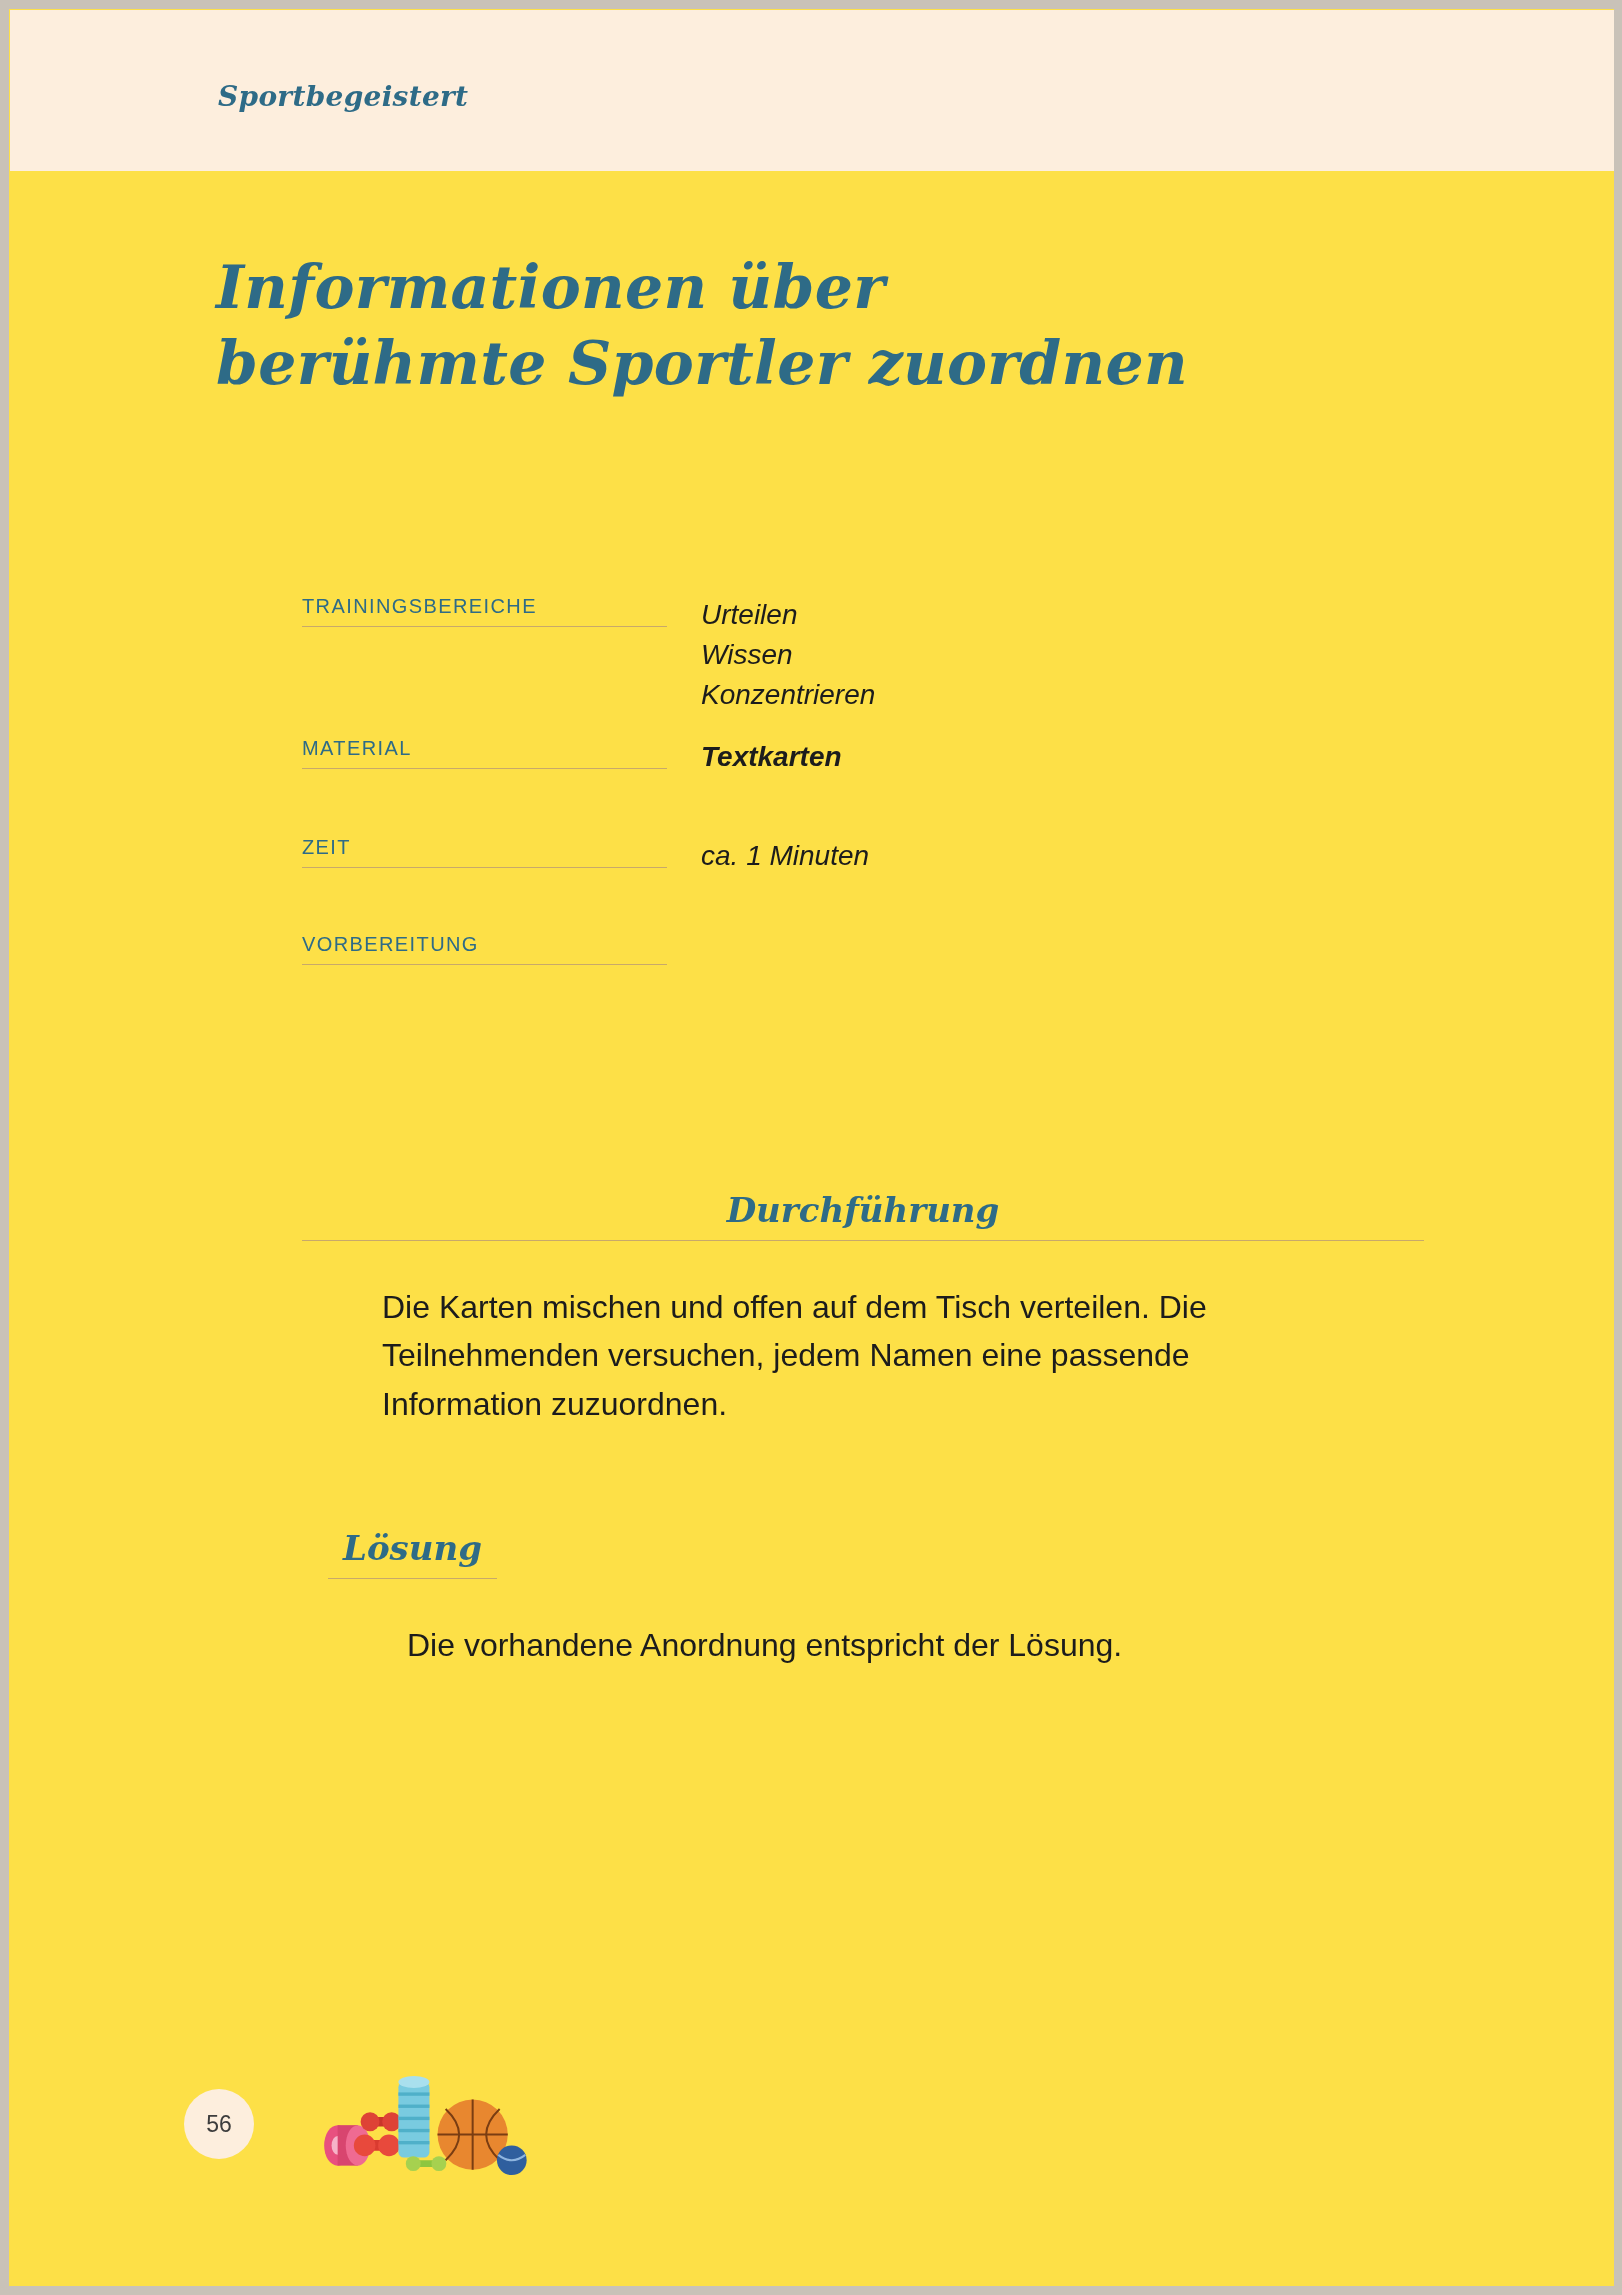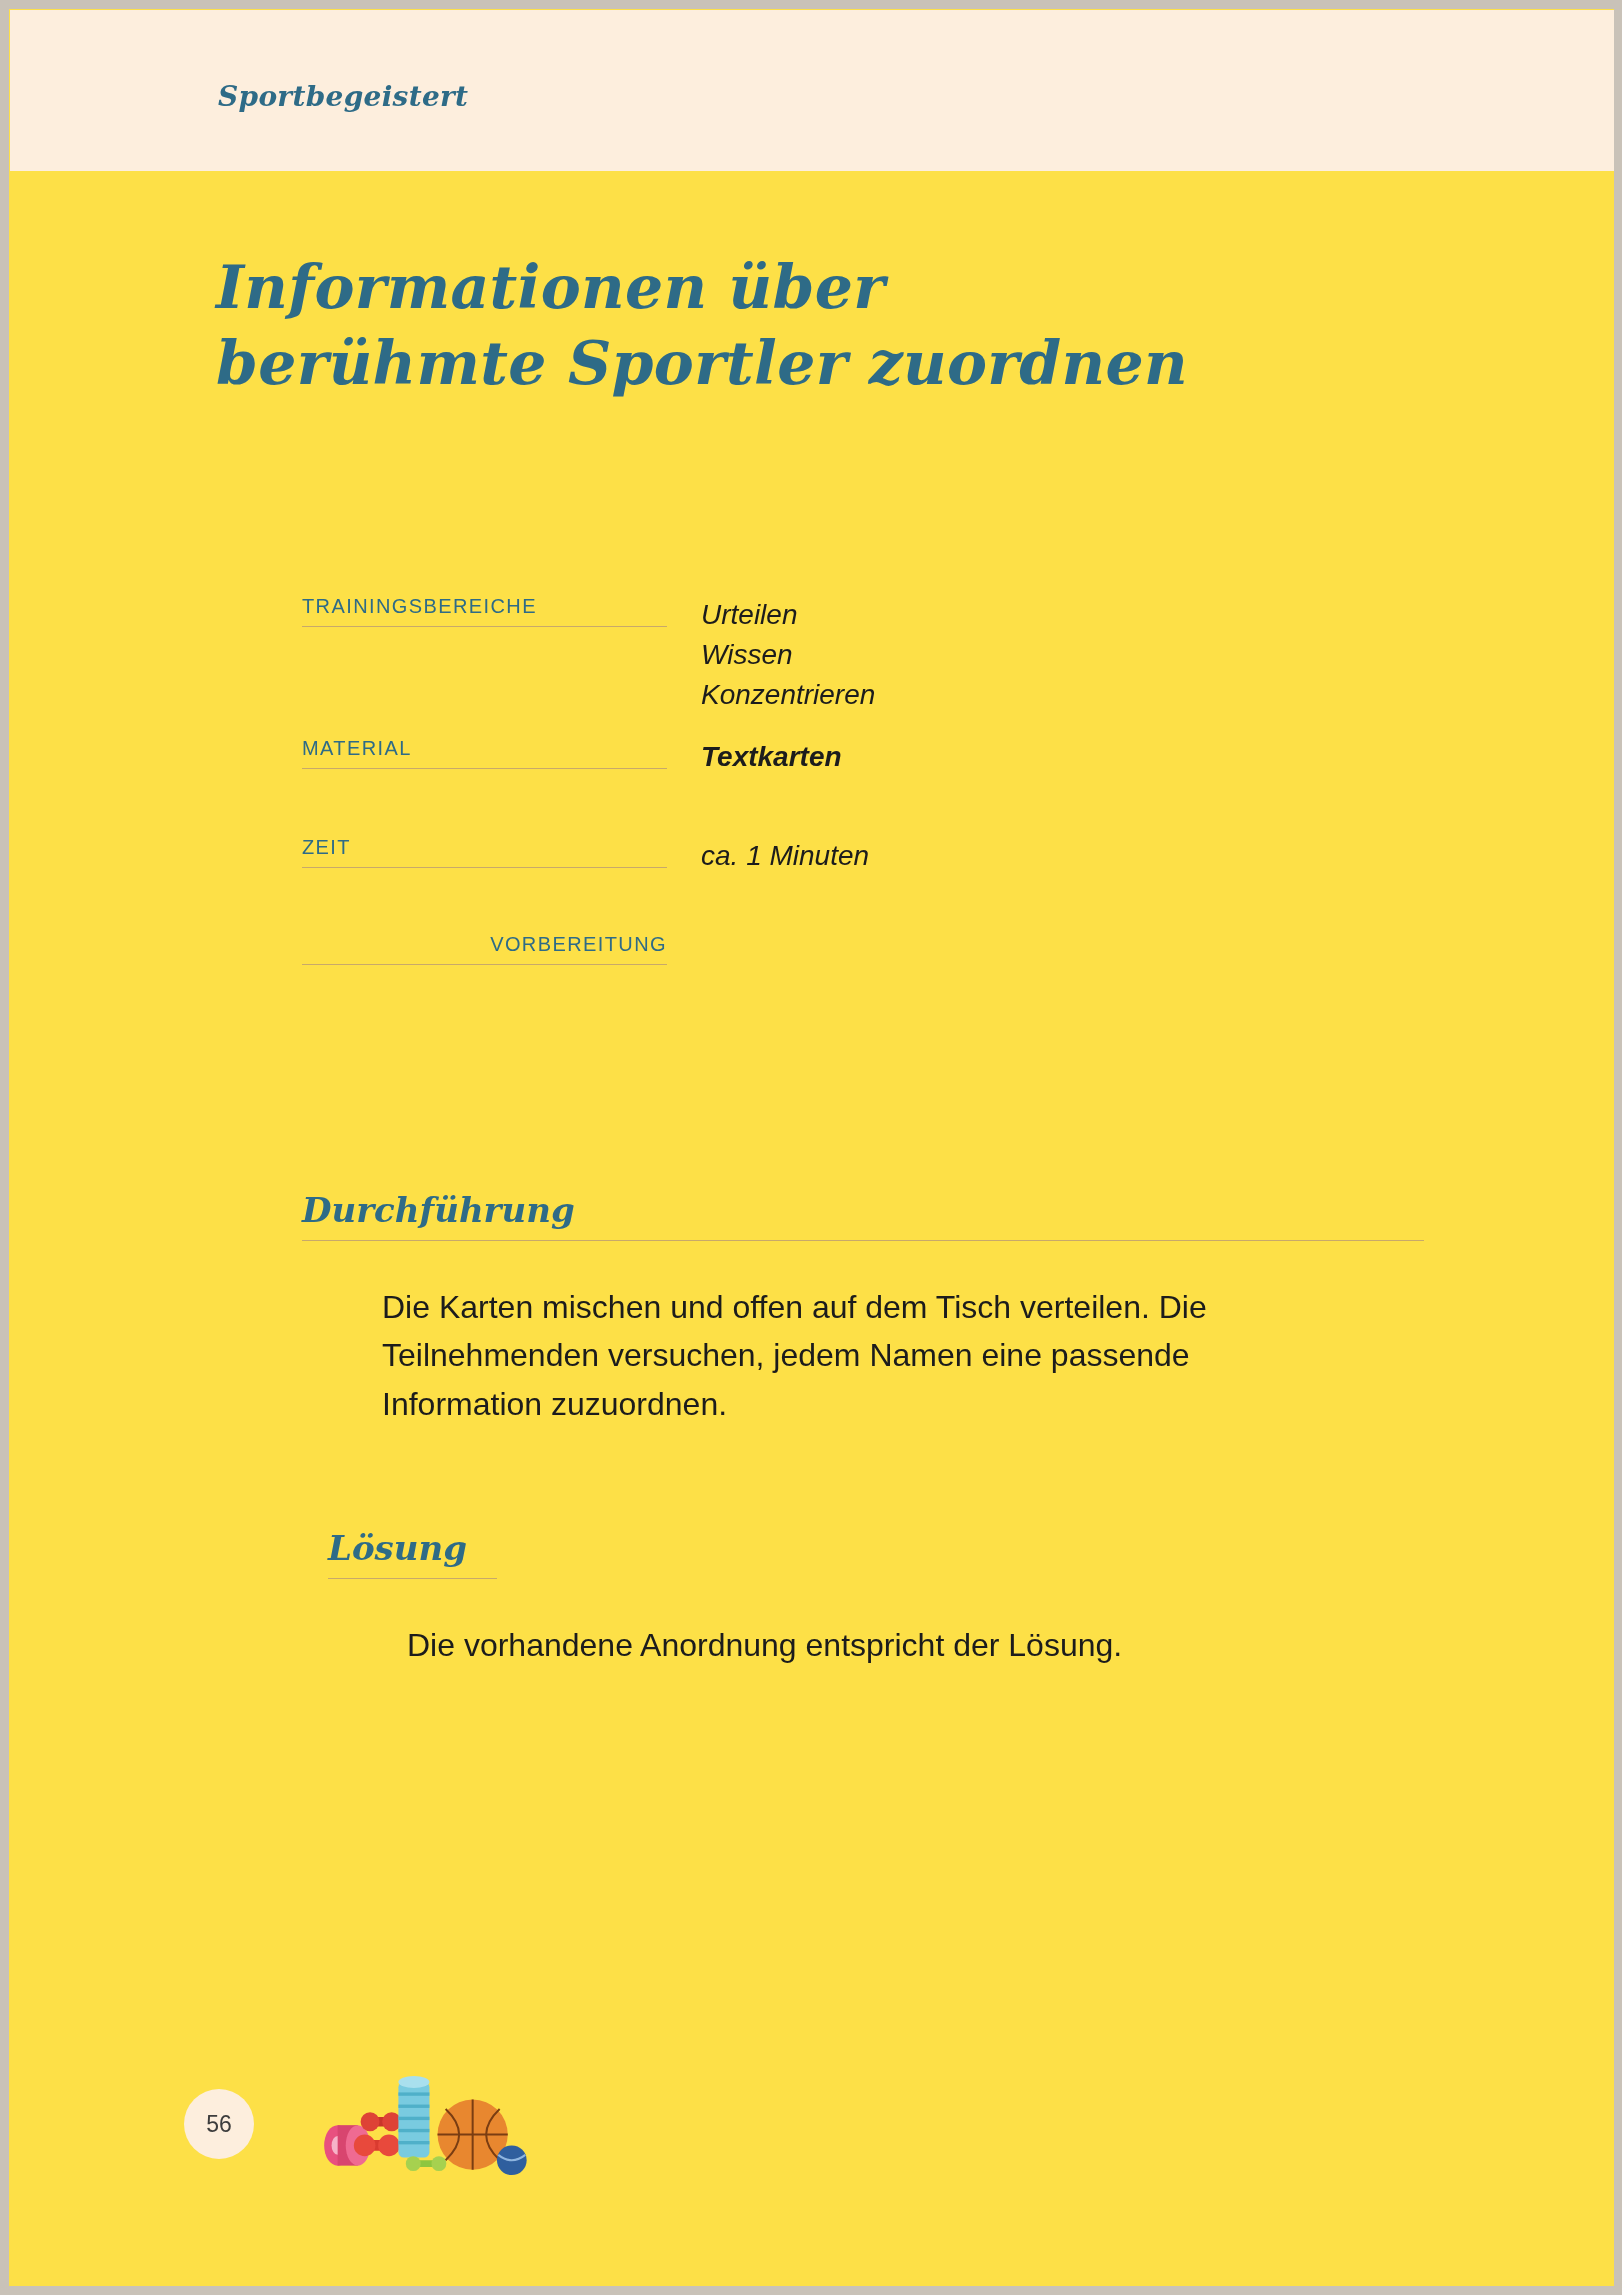--- a/index.html
+++ b/index.html
@@ -105,20 +105,21 @@
   }
   .section-heading {
     font-family: "DejaVu Serif", serif;
     font-style: italic;
     font-weight: bold;
     font-size: 34px;
     color: #2e6b87;
     padding-bottom: 9.5px;
     border-bottom: 1.4px solid #c8a96a;
     display: block;
+    text-align: center;
   }
   .section-heading.narrow {
     width: 169px;
     margin-left: 26px;
   }
   .section-body {
     margin-top: 42px;
     margin-left: 80px;
     font-family: "Liberation Sans", sans-serif;
     font-size: 32px;
@@ -177,21 +178,21 @@
     <div class="meta-row" style="height:99px;">
       <div class="meta-label">MATERIAL</div>
       <div class="meta-value" style="white-space:pre-line;font-weight:bold;">Textkarten</div>
     </div>
 
     <div class="meta-row" style="height:97px;">
       <div class="meta-label">ZEIT</div>
       <div class="meta-value" style="white-space:pre-line;">ca. 1 Minuten</div>
     </div>
 
-    <div class="meta-row" style="height:108px;text-align:right;">
+    <div class="meta-row" style="height:108px;">
       <div class="meta-label">VORBEREITUNG</div>
     </div>
 
   </div>
 
   <div class="section" style="top:1190px;">
     <span class="section-heading">Durchführung</span>
     <div class="section-body">Die Karten mischen und offen auf dem Tisch verteilen. Die Teilnehmenden versuchen, jedem Namen eine passende Information zuzuordnen.</div>
   </div>
 

